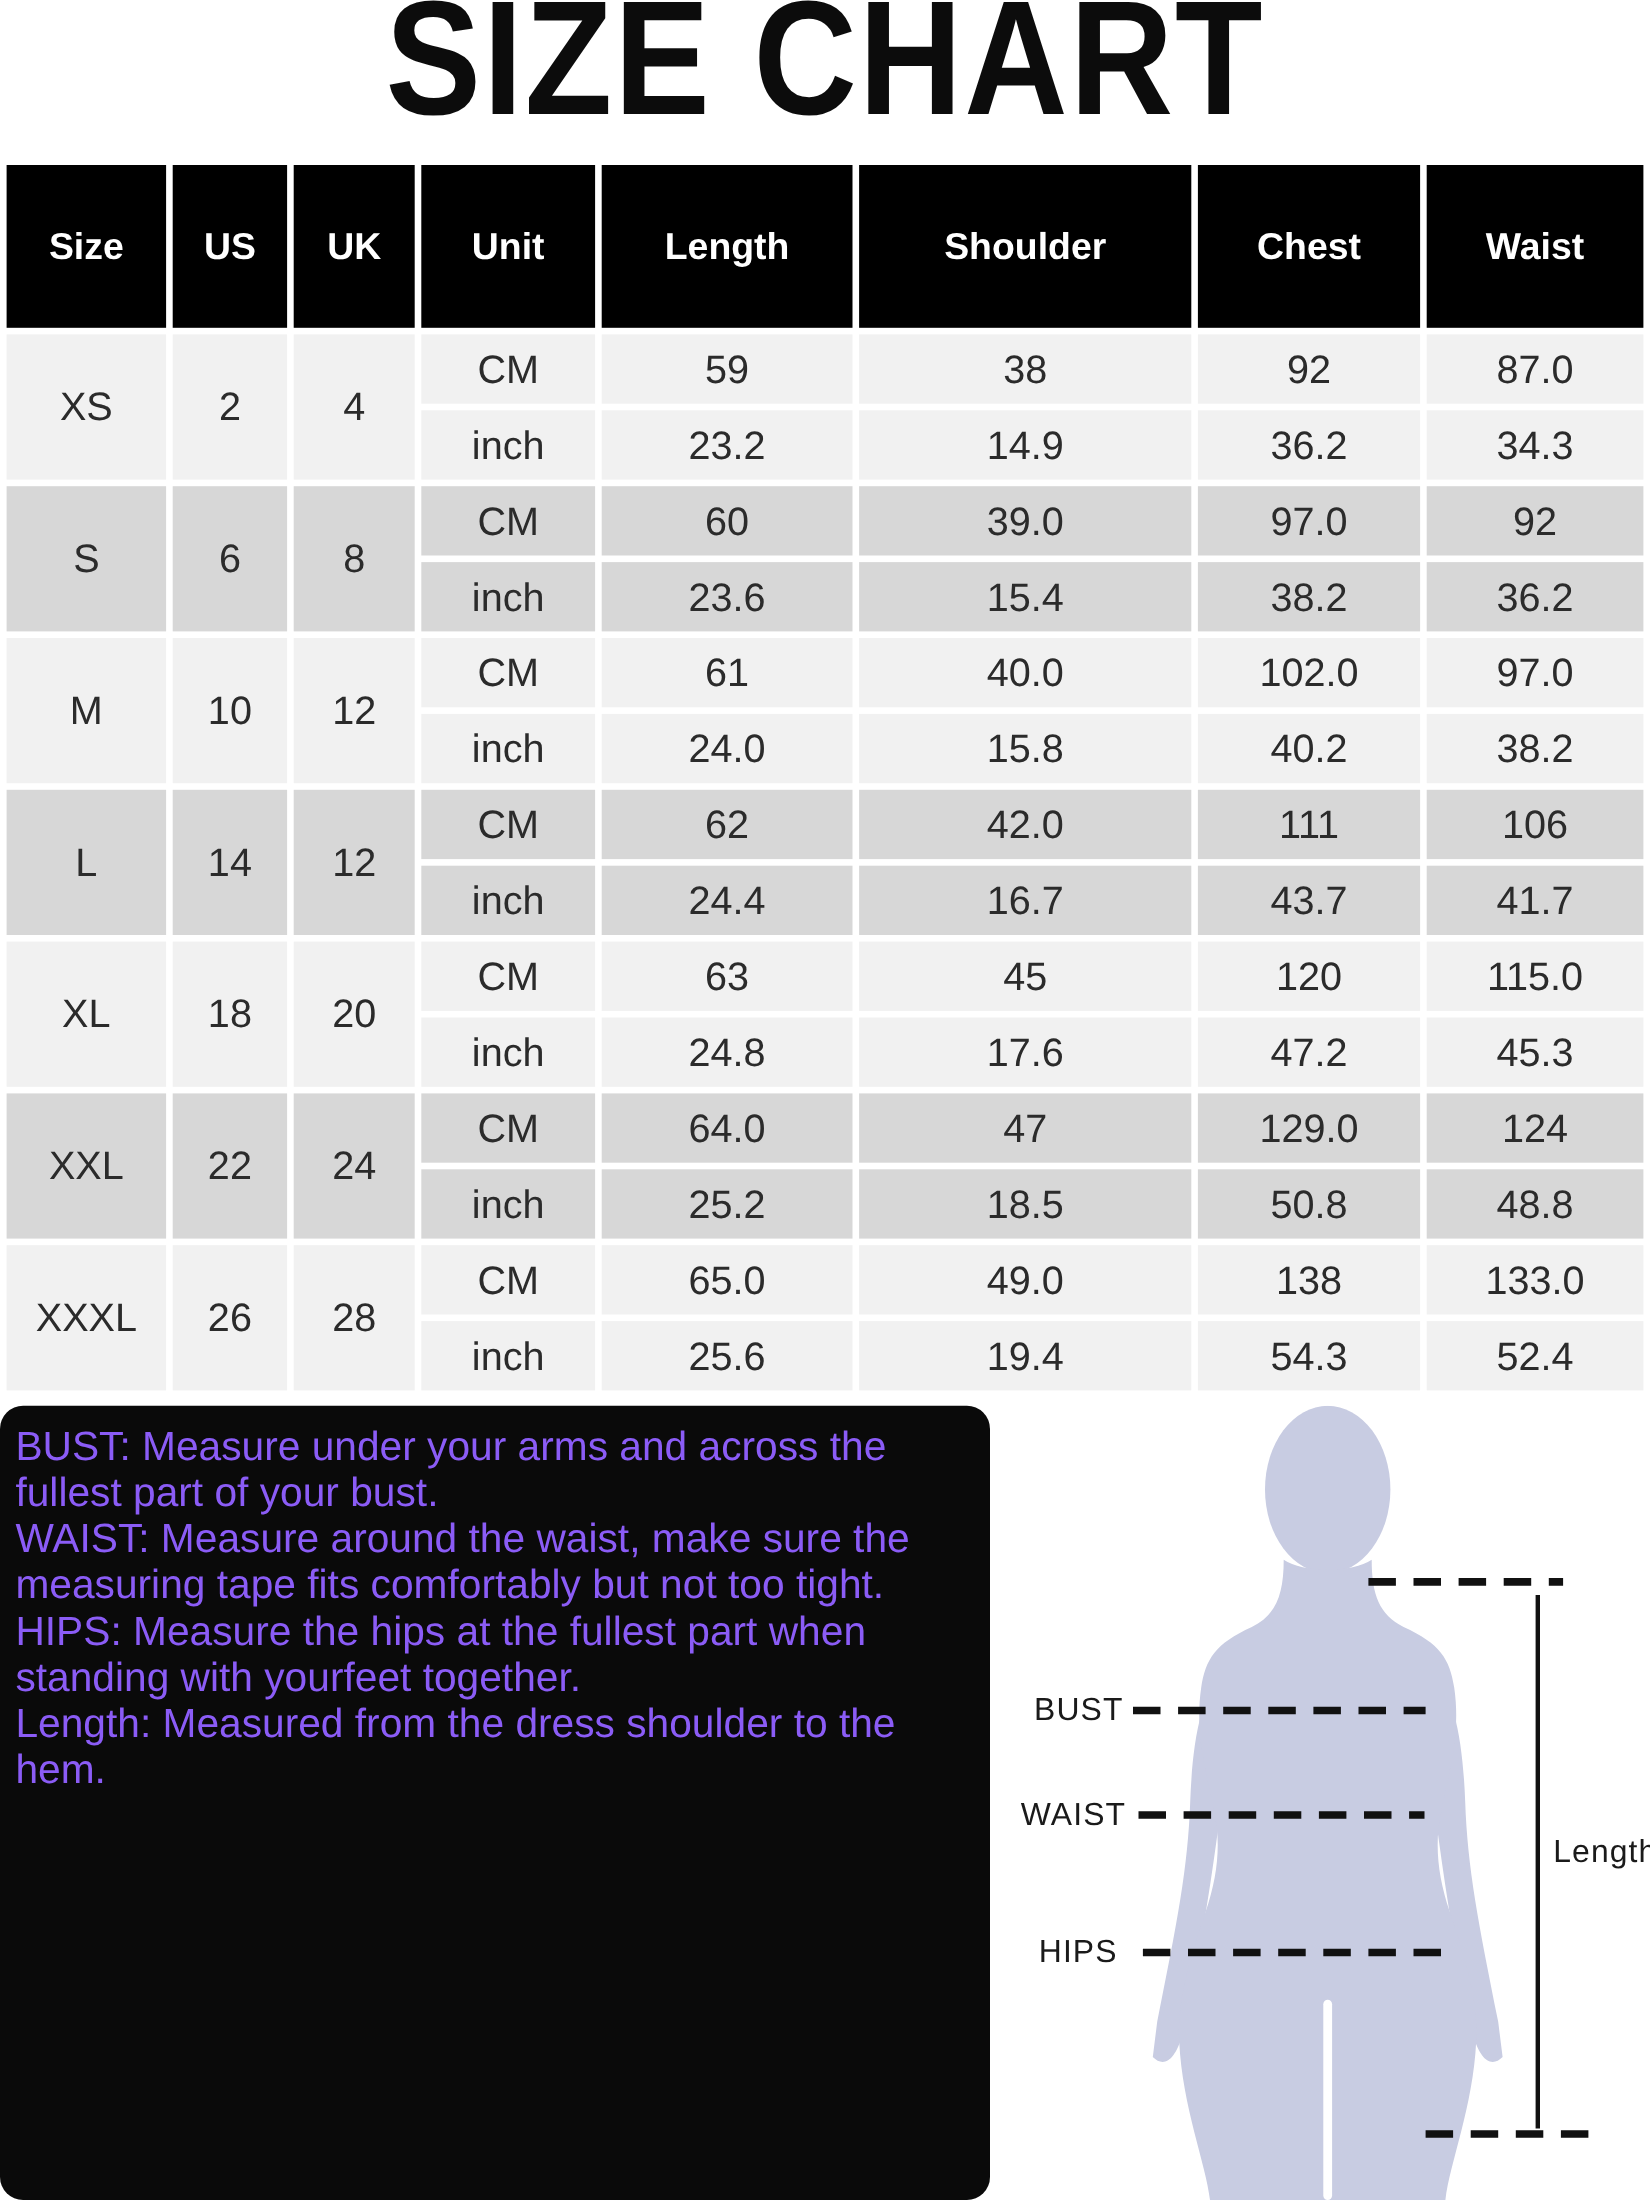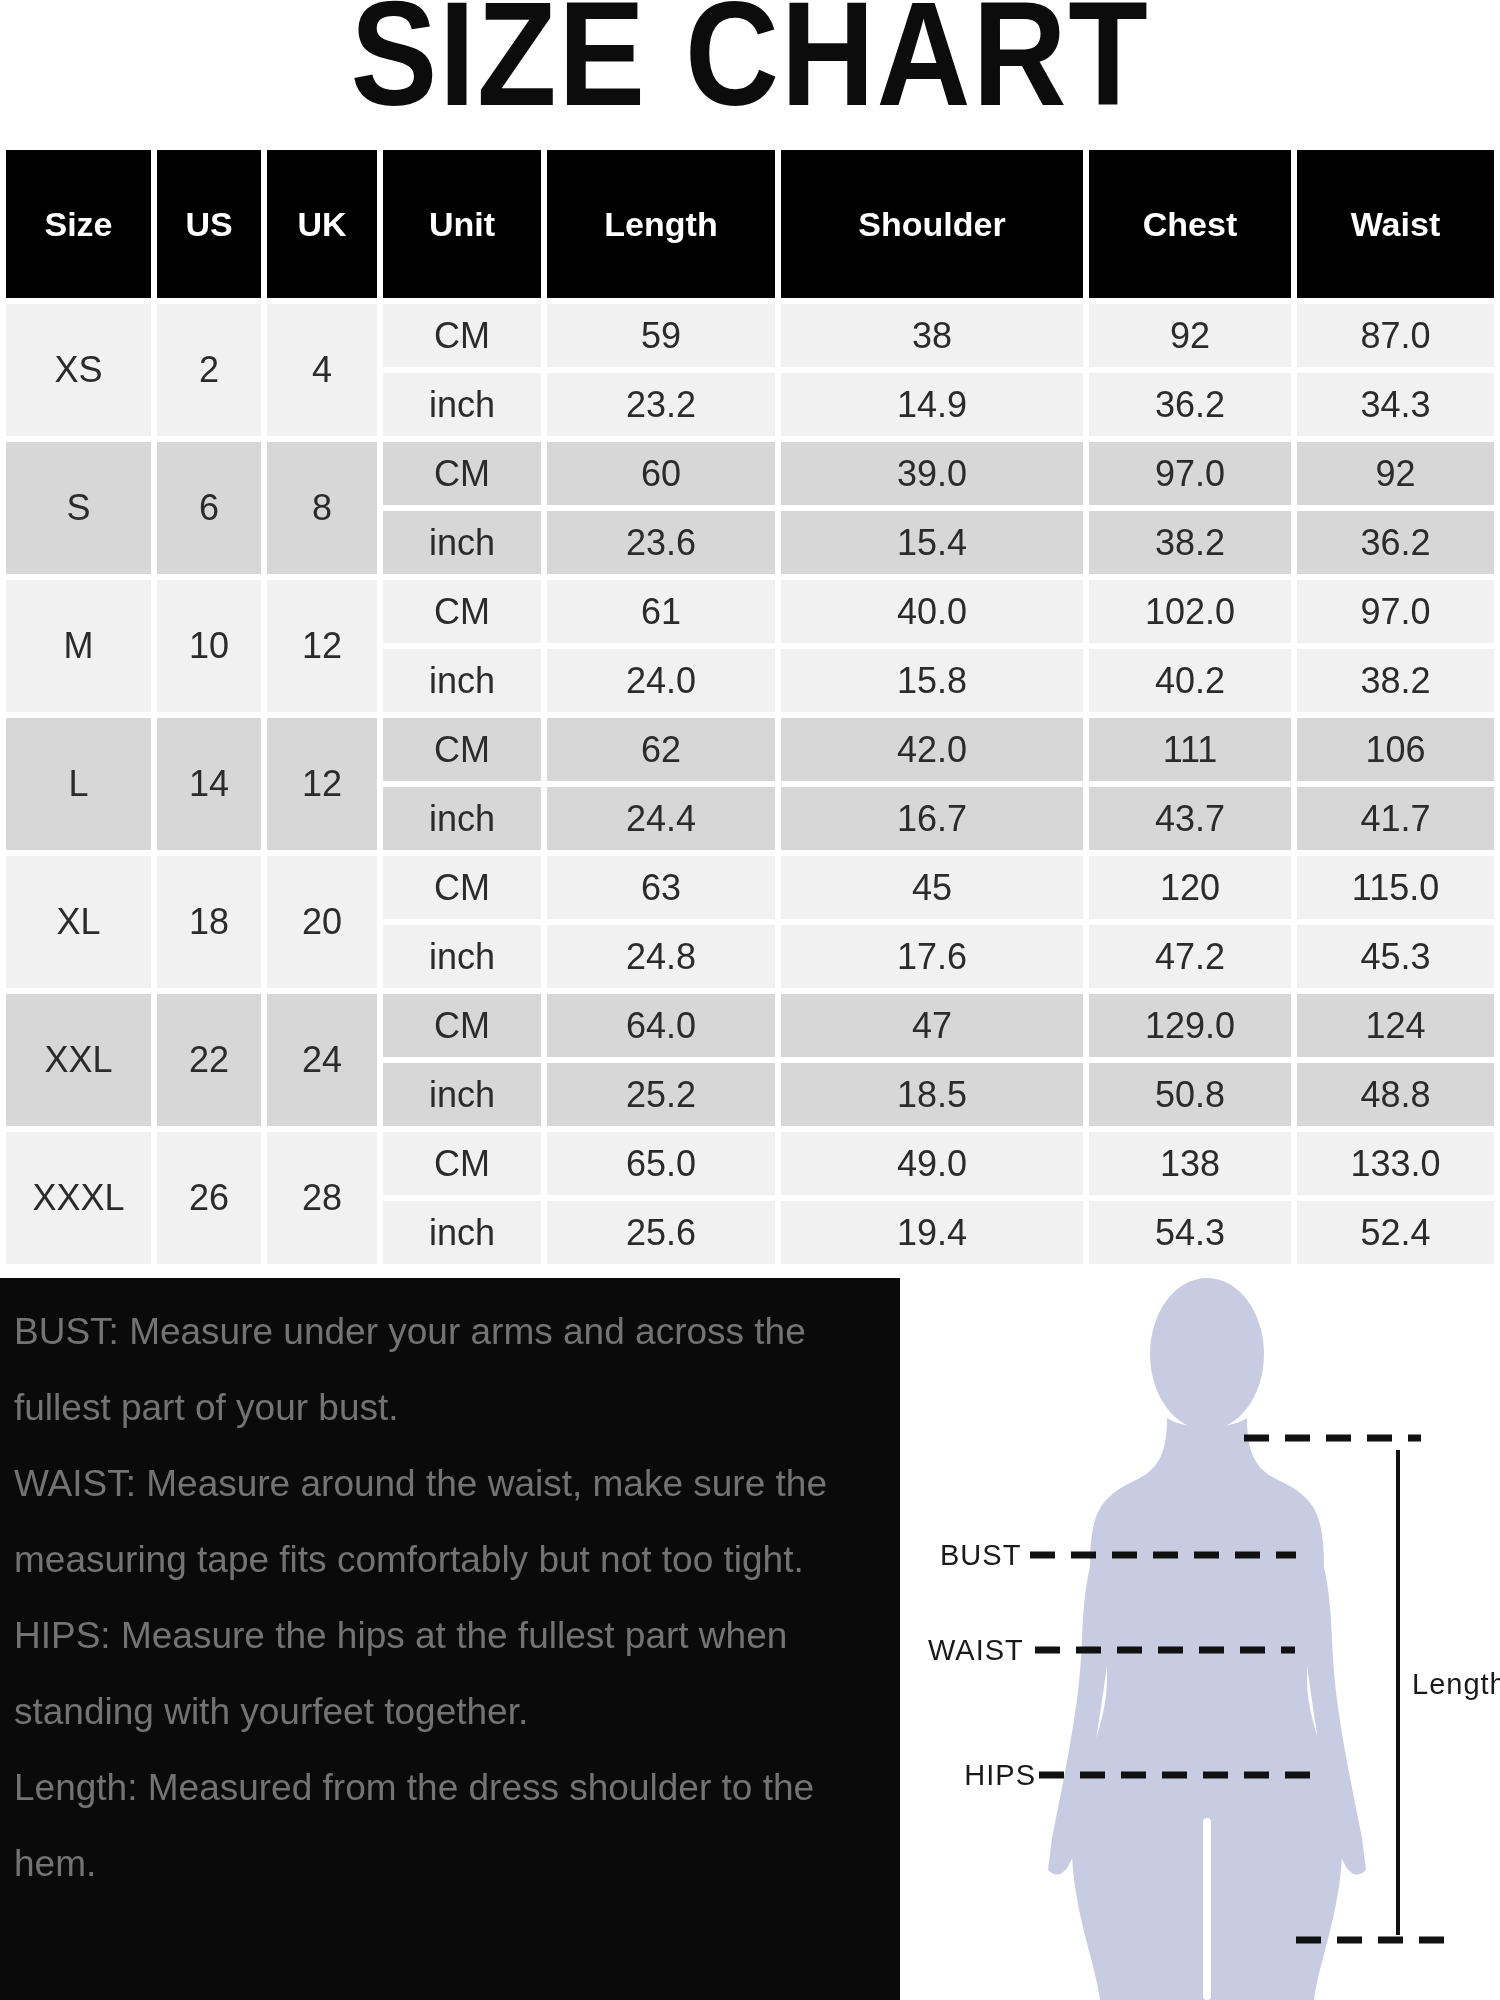--- a/index.html
+++ b/index.html
@@ -21,34 +21,34 @@
     height:148px;text-align:center;vertical-align:middle;padding:0;
   }
   .size-table td{
     font-size:36px;color:#2b2b2b;text-align:center;vertical-align:middle;
     height:63px;padding:0;font-weight:400;
   }
   tr.b-light td{background:#f1f1f1;}
   tr.b-dark td{background:#d7d7d7;}
   .instructions{
     position:absolute;left:0;top:1278px;width:900px;height:722px;
-    background:#0a0a0a;color:#737373;box-sizing:border-box;
-    padding:16px 14px 0 14px;font-size:37px;line-height:76px;
+    background:#0a0a0a;color:#8b5cf6;box-sizing:border-box;
+    padding:16px 14px 0 14px;font-size:37px;line-height:42px;border-radius:21px;
   }
   .instructions p{margin:0;}
   .figure-area{
     position:absolute;left:900px;top:1278px;width:688px;height:722px;background:#ffffff;
   }
   .figure-area svg{position:absolute;left:0;top:0;}
   .meas-label{
     position:absolute;font-size:29px;color:#1a1a1a;letter-spacing:1px;
   }
   .lbl-bust{left:40px;top:261px;width:75px;text-align:right;}
   .lbl-waist{left:28px;top:356px;width:92px;text-align:right;}
-  .lbl-hips{left:64px;top:481px;width:72px;text-align:right;}
+  .lbl-hips{left:44px;top:481px;width:72px;text-align:right;}
   .lbl-length{left:512px;top:390px;}
 </style>
 </head>
 <body>
 
 <div class="title">SIZE CHART</div>
 
 <table class="size-table">
   <colgroup>
     <col style="width:145px">

